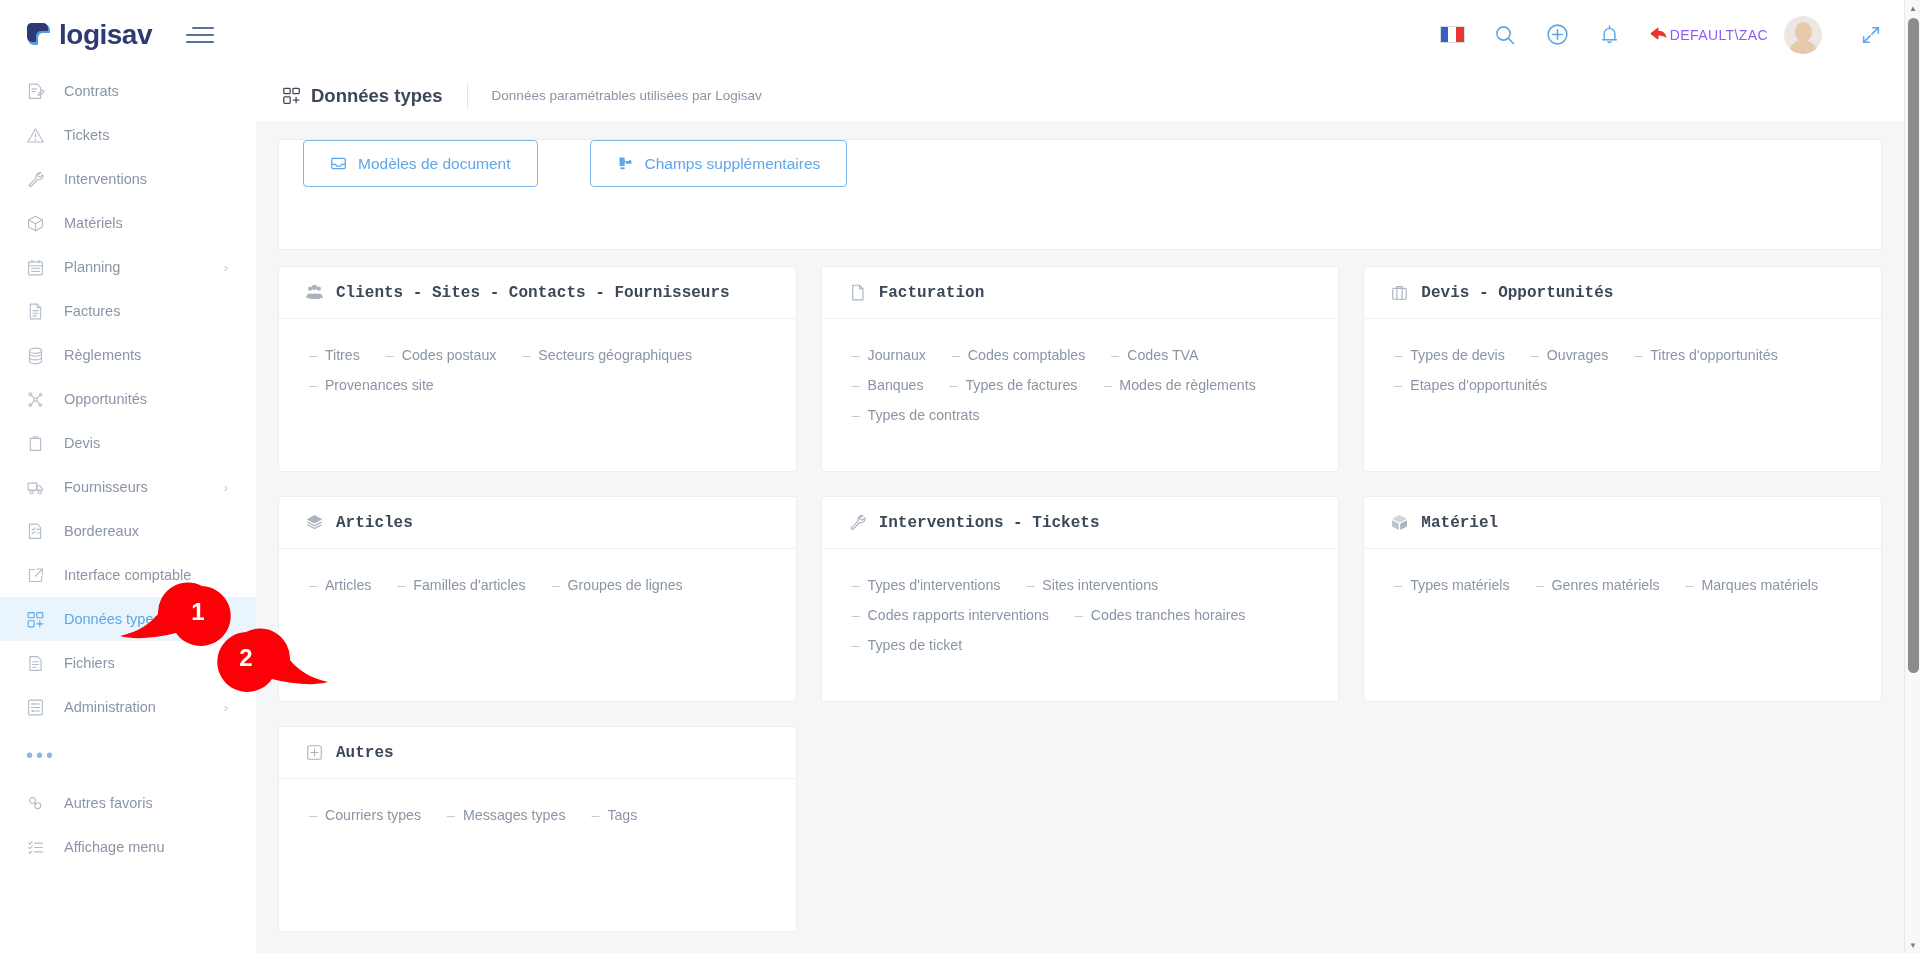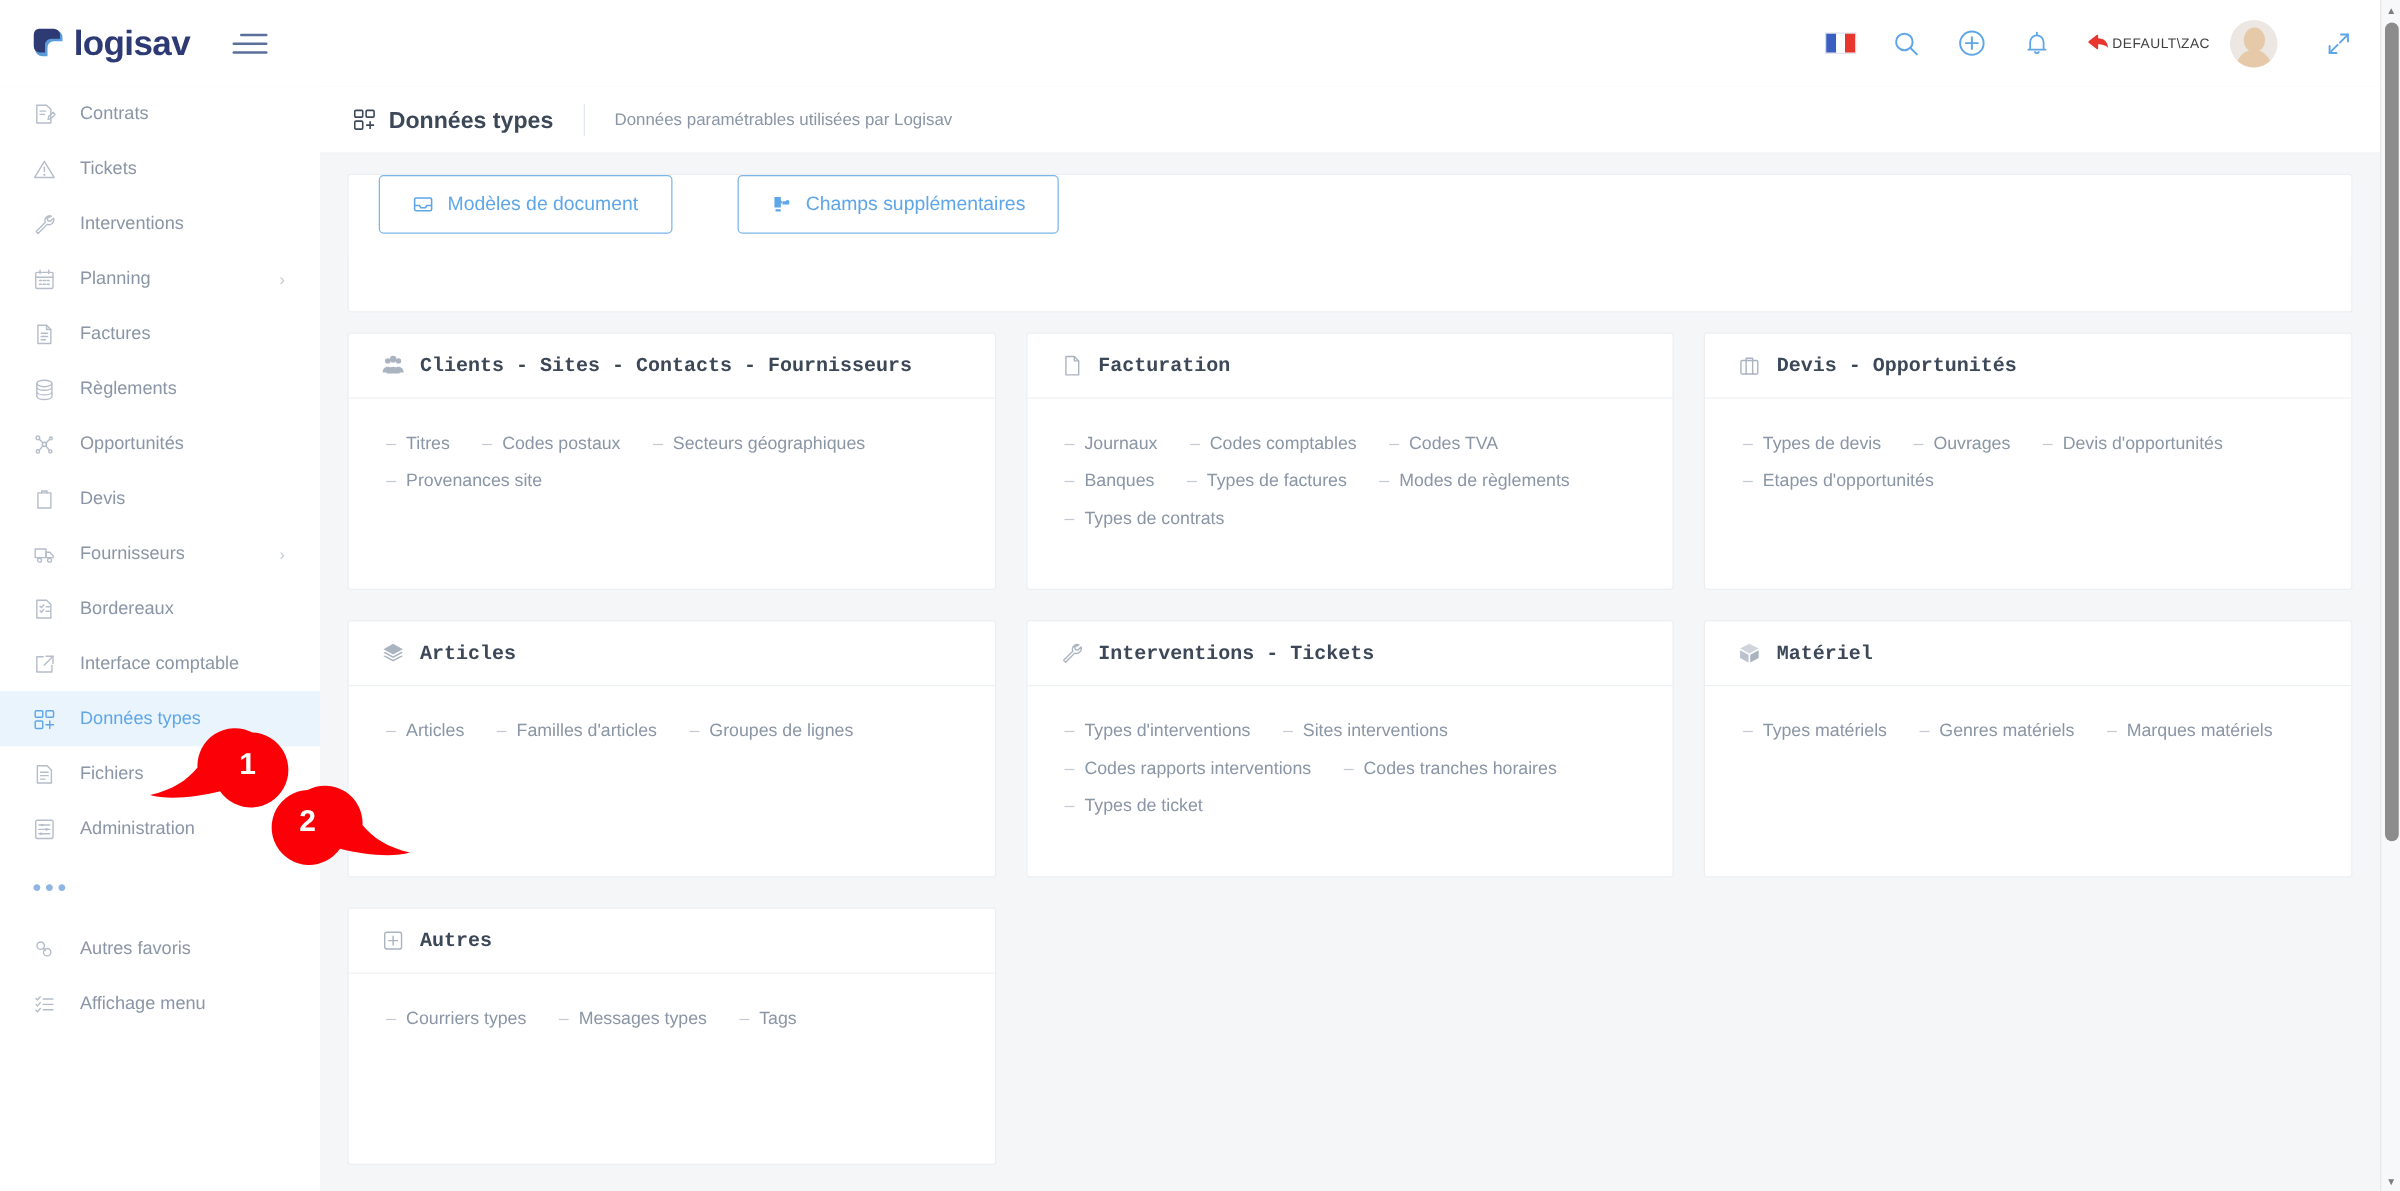--- a/index.html
+++ b/index.html
@@ -28,21 +28,21 @@
   .hamburger span:nth-child(3) { width: 28px; }
 
   .topbar-right { margin-left: auto; display: flex; align-items: center;
     padding-right: 22px; gap: 28px; }
   .flag-icon { width: 25px; height: 17px; display: flex; border: 1px solid #d7dde6;
      cursor: pointer; }
   .flag-icon i { display:block; flex: 1 1 0; height: 100%; }
   .hicon { color: #5fa6e8; display: flex; align-items: center; justify-content: center;
     cursor: pointer; }
   .user-chip { display: flex; align-items: center; gap: 2px; cursor: pointer; }
-  .user-name { color: #404040; font-size: 11px; letter-spacing: 0.4px; }
+  .user-name { color: #8b5cf6; font-size: 14px; letter-spacing: 0.4px; }
   .avatar { width: 38px; height: 38px; border-radius: 50%; margin-left: 14px;
     background: #ece7e2; overflow: hidden; position: relative; cursor: pointer; }
   .avatar .head { position: absolute; width: 17px; height: 20px; border-radius: 50%;
     background: #e6c9a8; left: 10.5px; top: 6px; }
   .avatar .body { position: absolute; width: 28px; height: 18px; border-radius: 14px 14px 0 0;
     background: #e6c9a8; left: 5px; top: 24px; }
 
   
   .sidebar {
     position: absolute; top: 69px; left: 0; width: 256px; height: 884px;
@@ -215,20 +215,30 @@
         </span>
         <span class="lbl">Tickets</span>
       </div>
       <div class="nav-item">
         <span class="ico">
           <svg width="19" height="19" viewBox="0 0 22 22" fill="none" stroke="currentColor" stroke-width="1.3" stroke-linecap="round" stroke-linejoin="round">
             <path d="M17.5 3.3a4.6 4.6 0 0 0-5.7 5.9L3.4 17.6l1.8 1.8 8.4-8.4a4.6 4.6 0 0 0 5.9-5.7l-2.9 2.9-2.4-.6-.6-2.4z"></path>
           </svg>
         </span>
         <span class="lbl">Interventions</span>
+      </div>
+      <div class="nav-item">
+        <span class="ico">
+          <svg width="19" height="19" viewBox="0 0 22 22" fill="none" stroke="currentColor" stroke-width="1.3" stroke-linecap="round" stroke-linejoin="round">
+            <path d="M11 2.6 19 7v8l-8 4.4L3 15V7z"></path>
+            <path d="M3 7l8 4.4L19 7"></path>
+            <path d="M11 11.4V19.4"></path>
+          </svg>
+        </span>
+        <span class="lbl">Matériels</span>
       </div>
       <div class="nav-item">
         <span class="ico">
           <svg width="19" height="19" viewBox="0 0 22 22" fill="none" stroke="currentColor" stroke-width="1.3" stroke-linecap="round" stroke-linejoin="round">
             <rect x="3" y="4.5" width="16" height="15" rx="1.4"></rect>
             <path d="M3 9h16"></path>
             <path d="M7 2.5v3M15 2.5v3"></path>
             <path d="M6.5 12h2M10 12h2M13.5 12h2M6.5 15.5h2M10 15.5h2M13.5 15.5h2"></path>
           </svg>
         </span>
@@ -497,21 +507,21 @@
           <a class="link-item">
             <span class="dash">–</span>
             <span>Types de devis</span>
           </a>
           <a class="link-item">
             <span class="dash">–</span>
             <span>Ouvrages</span>
           </a>
           <a class="link-item">
             <span class="dash">–</span>
-            <span>Devis d'opportunités</span>
+            <span>Titres d'opportunités</span>
           </a>
           <a class="link-item">
             <span class="dash">–</span>
             <span>Etapes d'opportunités</span>
           </a>
         </div>
       </div>
       <div class="panel card">
         <div class="card-head">
           <span class="c-ico">

